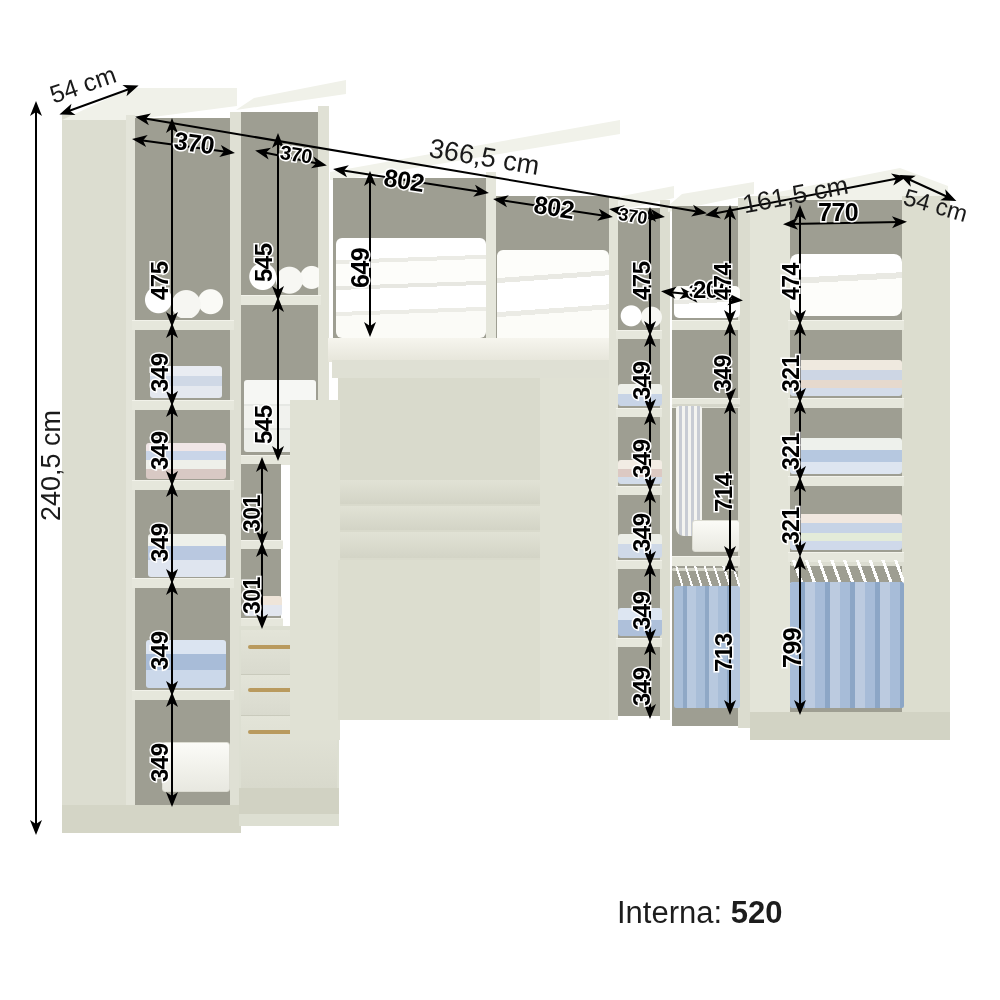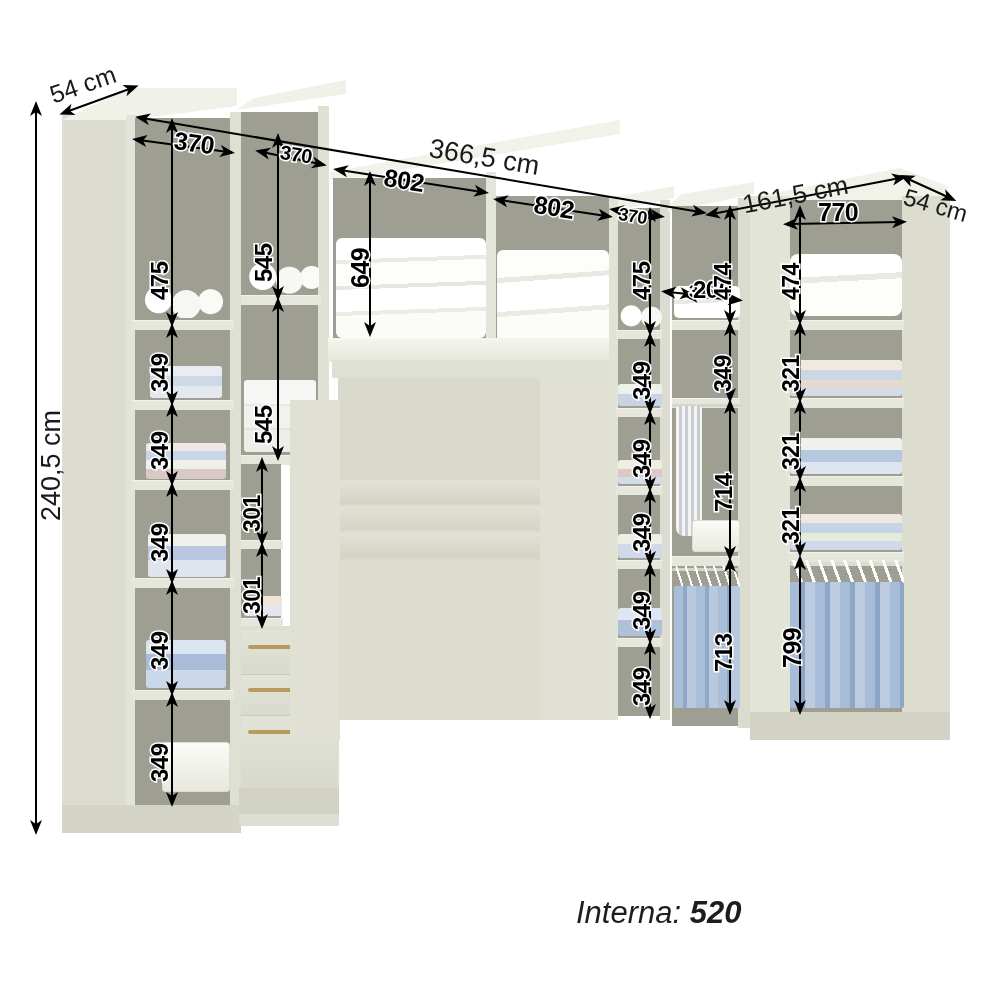--- a/index.html
+++ b/index.html
@@ -272,17 +272,17 @@
   <div class="dimlabel vdim" style="left:712px;top:512px;font-size:24px;transform:rotate(-90deg);">714</div>
   <div class="dimlabel vdim" style="left:712px;top:672px;font-size:24px;transform:rotate(-90deg);">713</div>
 
   <div class="dimlabel" style="left:818px;top:200px;font-size:25px;">770</div>
   <div class="dimlabel vdim" style="left:780px;top:300px;font-size:23px;transform:rotate(-90deg);">474</div>
   <div class="dimlabel vdim" style="left:780px;top:392px;font-size:23px;transform:rotate(-90deg);">321</div>
   <div class="dimlabel vdim" style="left:780px;top:470px;font-size:23px;transform:rotate(-90deg);">321</div>
   <div class="dimlabel vdim" style="left:780px;top:544px;font-size:23px;transform:rotate(-90deg);">321</div>
   <div class="dimlabel vdim" style="left:780px;top:668px;font-size:25px;transform:rotate(-90deg);">799</div>
 
-  <div class="footnote" style="left:576px;top:895px;font-size:31px;font-style:italic;">
+  <div class="footnote" style="left:617px;top:895px;font-size:31px;">
     <span>Interna: </span><b>520</b>
   </div>
 
 </div>
 
 </body></html>

